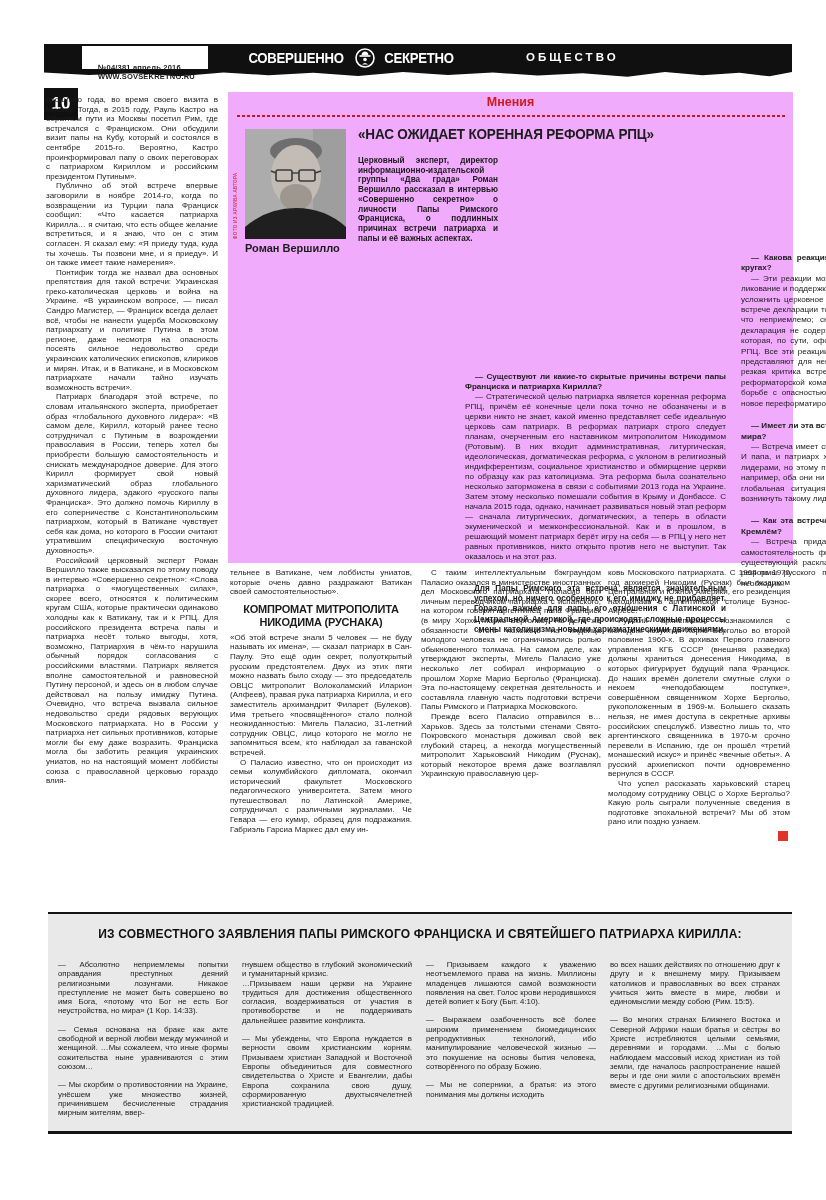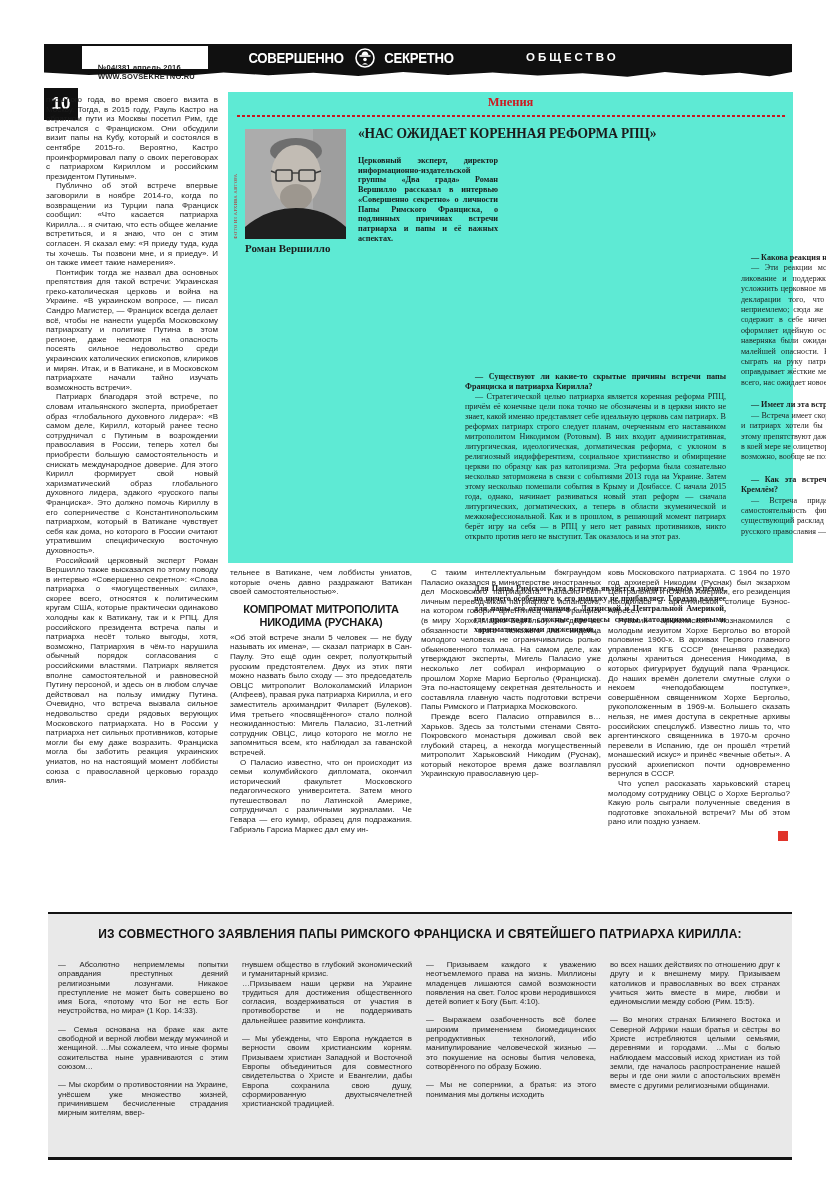--- a/index.html
+++ b/index.html
@@ -27,21 +27,21 @@
     font-size:11.5px; letter-spacing:3px;margin-left:36px; }
   
   .body-text { position:absolute; font-size:8px; line-height:9.6px; text-align:justify; overflow:hidden; }
   .para { margin:0; text-indent:10px; }
   .para.ni { text-indent:0; }
   .para.b { font-weight:bold; }
   .para.gap { margin-top:12px; }
   h3.subhead { margin:6px 0 4px 0; font-size:11px; line-height:13px; font-weight:bold;
     letter-spacing:-.2px; text-indent:0; text-align:center; }
   
-  .ibox { position:absolute; left:228px; top:92px; width:565px; height:471px; background:#5eead4;font-family:Liberation Serif, serif; }
+  .ibox { position:absolute; left:228px; top:92px; width:565px; height:471px; background:#f0abfc; }
   .rubric { position:absolute; left:0; top:3px; width:100%; text-align:center;
     color:#cd1a21; font-weight:bold; font-size:12.5px; }
   .dotline { position:absolute; left:8px; top:22px; width:549px; height:4px;
     background-image:radial-gradient(circle,#c8171e 1.2px,transparent 1.4px);
     background-size:5px 4px; background-repeat:repeat-x; }
   .photo { position:absolute; left:17px; top:37px; width:101px; height:110px; overflow:hidden; }
   .photo-credit { position:absolute; left:5px; top:37px; height:110px; width:9px;
     writing-mode:vertical-rl; transform:rotate(180deg); font-size:4.5px; color:#c8171e;
     letter-spacing:.4px; white-space:nowrap; }
   .caption { position:absolute; left:17px; top:150px; width:140px; font-size:11px; font-weight:bold; }
@@ -53,21 +53,21 @@
   .quote    { position:absolute; left:246px; top:492px; width:252px; height:64px;
     font-size:8.2px; line-height:10.2px; font-weight:bold; text-align:justify; overflow:hidden; }
   .qa-right { left:513px; top:161px; width:266px; height:398px; font-size:8.1px; line-height:10.4px; }
   
   .col1   { left:46px;  top:95px;  width:172px; height:812px; }
   .lowerA { left:230px; top:568px; width:182px; height:340px; }
   .lowerB { left:421px; top:568px; width:180px; height:340px; }
   .lowerC { left:608px; top:568px; width:182px; height:340px; }
   .endmark { display:block; width:10px; height:10px; background:#e0342b; margin:4px 2px 0 auto; }
   
-  .statement { position:absolute; left:48px; top:912px; width:744px; height:248px;
+  .statement { position:absolute; left:48px; top:912px; width:744px; height:222px;
     background:#e9e9e9; border-top:2px solid #141414; border-bottom:3px solid #141414;
     box-sizing:border-box; }
   .st-heading { position:absolute; left:0; top:13px; width:100%; text-align:center;
     font-size:12px; font-weight:bold; letter-spacing:.2px; color:#111; }
   .stcol { position:absolute; top:46px; height:168px; width:170px;
     font-size:7.8px; line-height:9.3px; text-align:justify; overflow:hidden; }
   .stcol .para { text-indent:0; }
   .stcol .para.gap { margin-top:9px; }
   .st1 { left:10px; } .st2 { left:194px; } .st3 { left:378px; } .st4 { left:562px; }
 </style>

